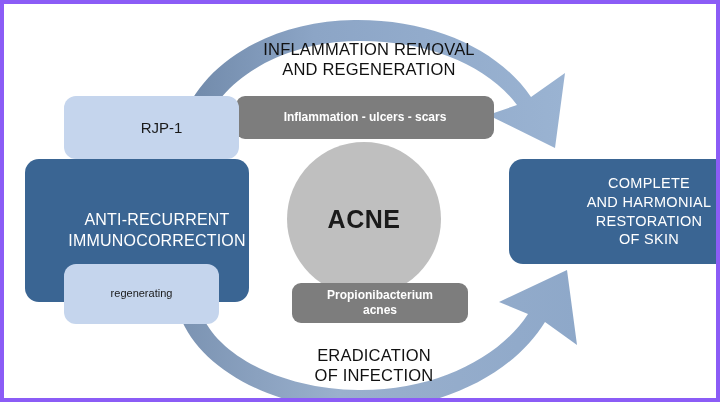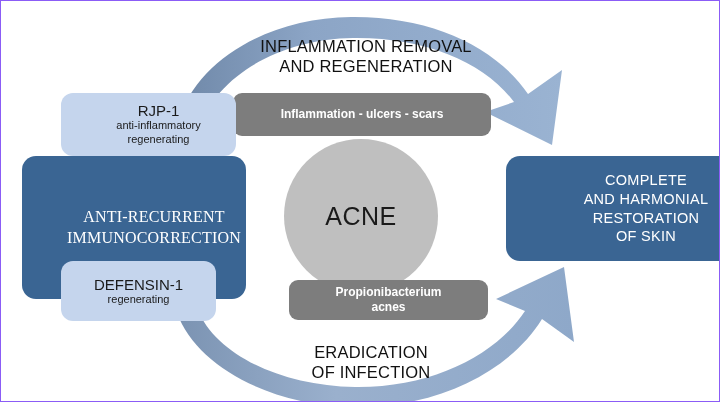--- a/index.html
+++ b/index.html
@@ -8,21 +8,21 @@
     background: #ffffff;
   }
   body {
     font-family: "Liberation Sans", sans-serif;
   }
   #canvas {
     position: relative;
     width: 720px;
     height: 402px;
     background: #ffffff;
-    border: 1px solid #8b5cf6;
+    border: 4px solid #8b5cf6;
     box-sizing: border-box;
     overflow: hidden;
   }
   .arrows-svg {
     position: absolute;
     left: 0;
     top: 0;
     width: 720px;
     height: 402px;
   }
@@ -37,21 +37,21 @@
     border-radius: 50%;
     background: #bfbfbf;
     display: flex;
     align-items: center;
     justify-content: center;
   }
   .acne-circle .acne-label {
     font-size: 25px;
     color: #1a1a1a;
     letter-spacing: 0.5px;
-    font-weight: 400;
+    font-weight: 700;
   }
 
   
   .gray-bar {
     position: absolute;
     background: #7d7d7d;
     border-radius: 9px;
     display: flex;
     align-items: center;
     justify-content: center;
@@ -63,21 +63,21 @@
   }
   #bar-inflammation {
     left: 232px;
     top: 92px;
     width: 258px;
     height: 43px;
   }
   #bar-propionibacterium {
     left: 288px;
     top: 279px;
-    width: 199px;
+    width: 176px;
     height: 40px;
   }
 
   
   .dark-box {
     position: absolute;
     background: #3a6593;
     border-radius: 14px;
     display: flex;
     align-items: center;
@@ -88,21 +88,20 @@
     padding-left: 40px;
   }
   #box-immunocorrection {
     left: 21px;
     top: 155px;
     width: 184px;
     height: 143px;
     font-size: 16px;
     letter-spacing: 0.2px;
     z-index: 3;
-    font-family: Liberation Serif, serif;
   }
   #box-restoration {
     left: 505px;
     top: 155px;
     width: 200px;
     height: 105px;
     font-size: 14.5px;
     letter-spacing: 0.3px;
   }
 
@@ -216,26 +215,23 @@
 acnes</div>
 
   <div class="caption" id="caption-bottom">ERADICATION
 OF INFECTION</div>
 
   <div class="dark-box" id="box-immunocorrection" style="white-space: pre-line;">ANTI-RECURRENT
 IMMUNOCORRECTION</div>
 
   <div class="light-box" id="box-rjp1">
     <div class="title">RJP-1</div>
-    <div class="sub" style="white-space: pre-line;">anti-inflammatory
-regenerating</div>
   </div>
 
   <div class="light-box" id="box-defensin1">
-    <div class="title">DEFENSIN-1</div>
     <div class="sub" style="white-space: pre-line;">regenerating</div>
   </div>
 
   <div class="dark-box" id="box-restoration" style="white-space: pre-line;">COMPLETE
 AND HARMONIAL
 RESTORATION
 OF SKIN</div>
 
 </div>
 

